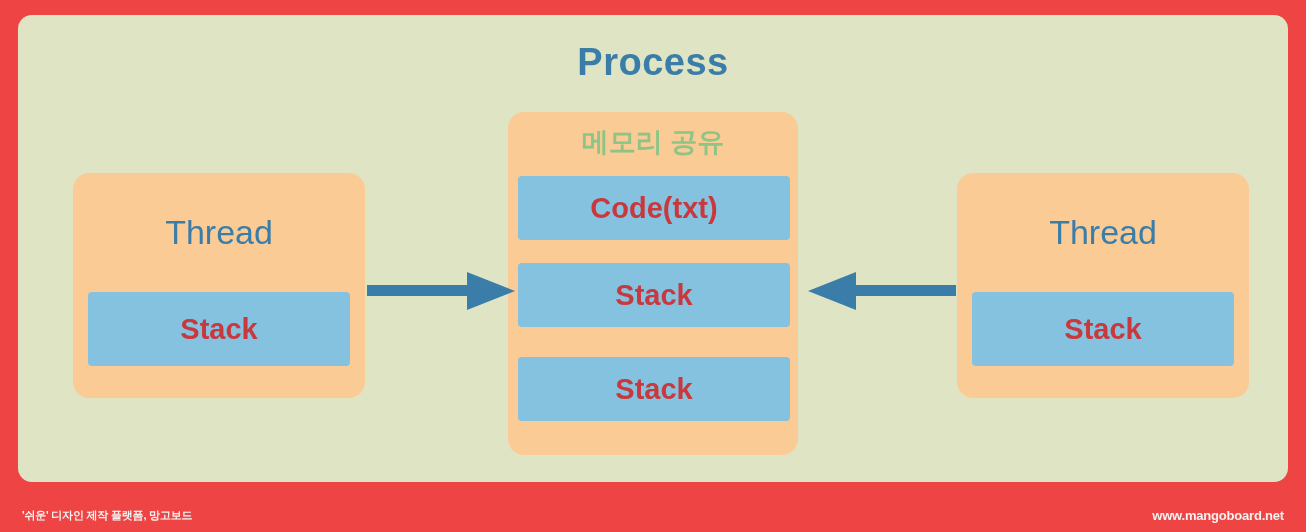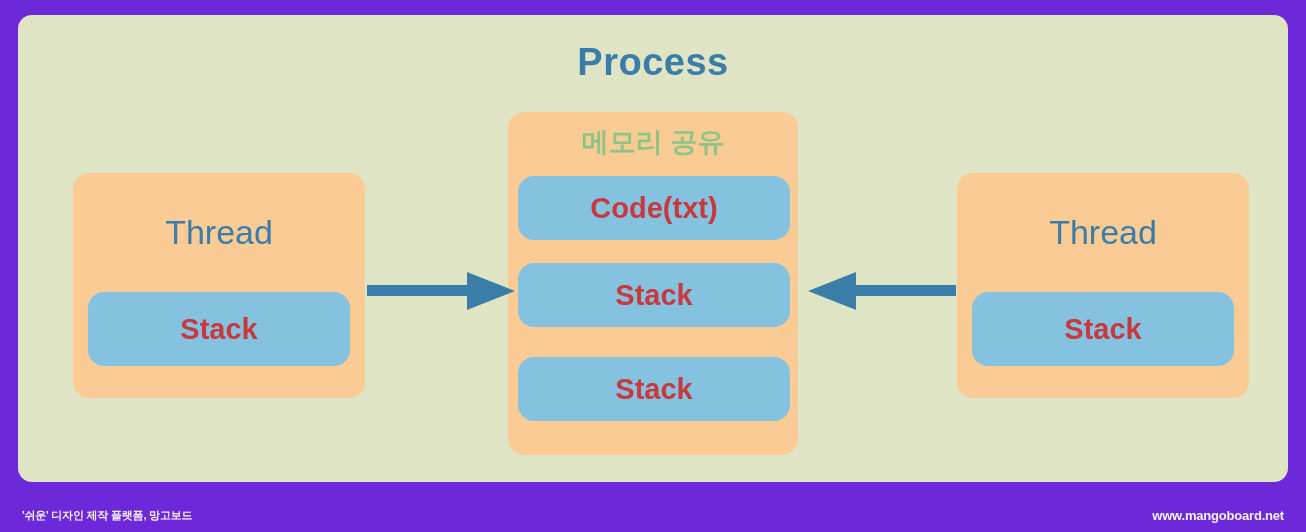--- a/index.html
+++ b/index.html
@@ -9,21 +9,21 @@
     background: #ffffff;
   }
   body {
     font-family: "Liberation Sans", "DejaVu Sans", sans-serif;
   }
 
   #canvas {
     position: relative;
     width: 1306px;
     height: 532px;
-    background: #6d28d9;
+    background: #ef4444;
     overflow: hidden;
   }
 
   
   .process-panel {
     position: absolute;
     left: 18px;
     top: 15px;
     width: 1270px;
     height: 467px;
@@ -73,21 +73,21 @@
     font-size: 34px;
     font-weight: normal;
     color: #3a7da8;
     line-height: 1;
   }
 
   
   .blue-box {
     position: absolute;
     background: #85c2e0;
-    border-radius: 16px;
+    border-radius: 4px;
     display: flex;
     align-items: center;
     justify-content: center;
     font-size: 29px;
     font-weight: bold;
     color: #c8383c;
     line-height: 1;
   }
 
   .stack-left {

